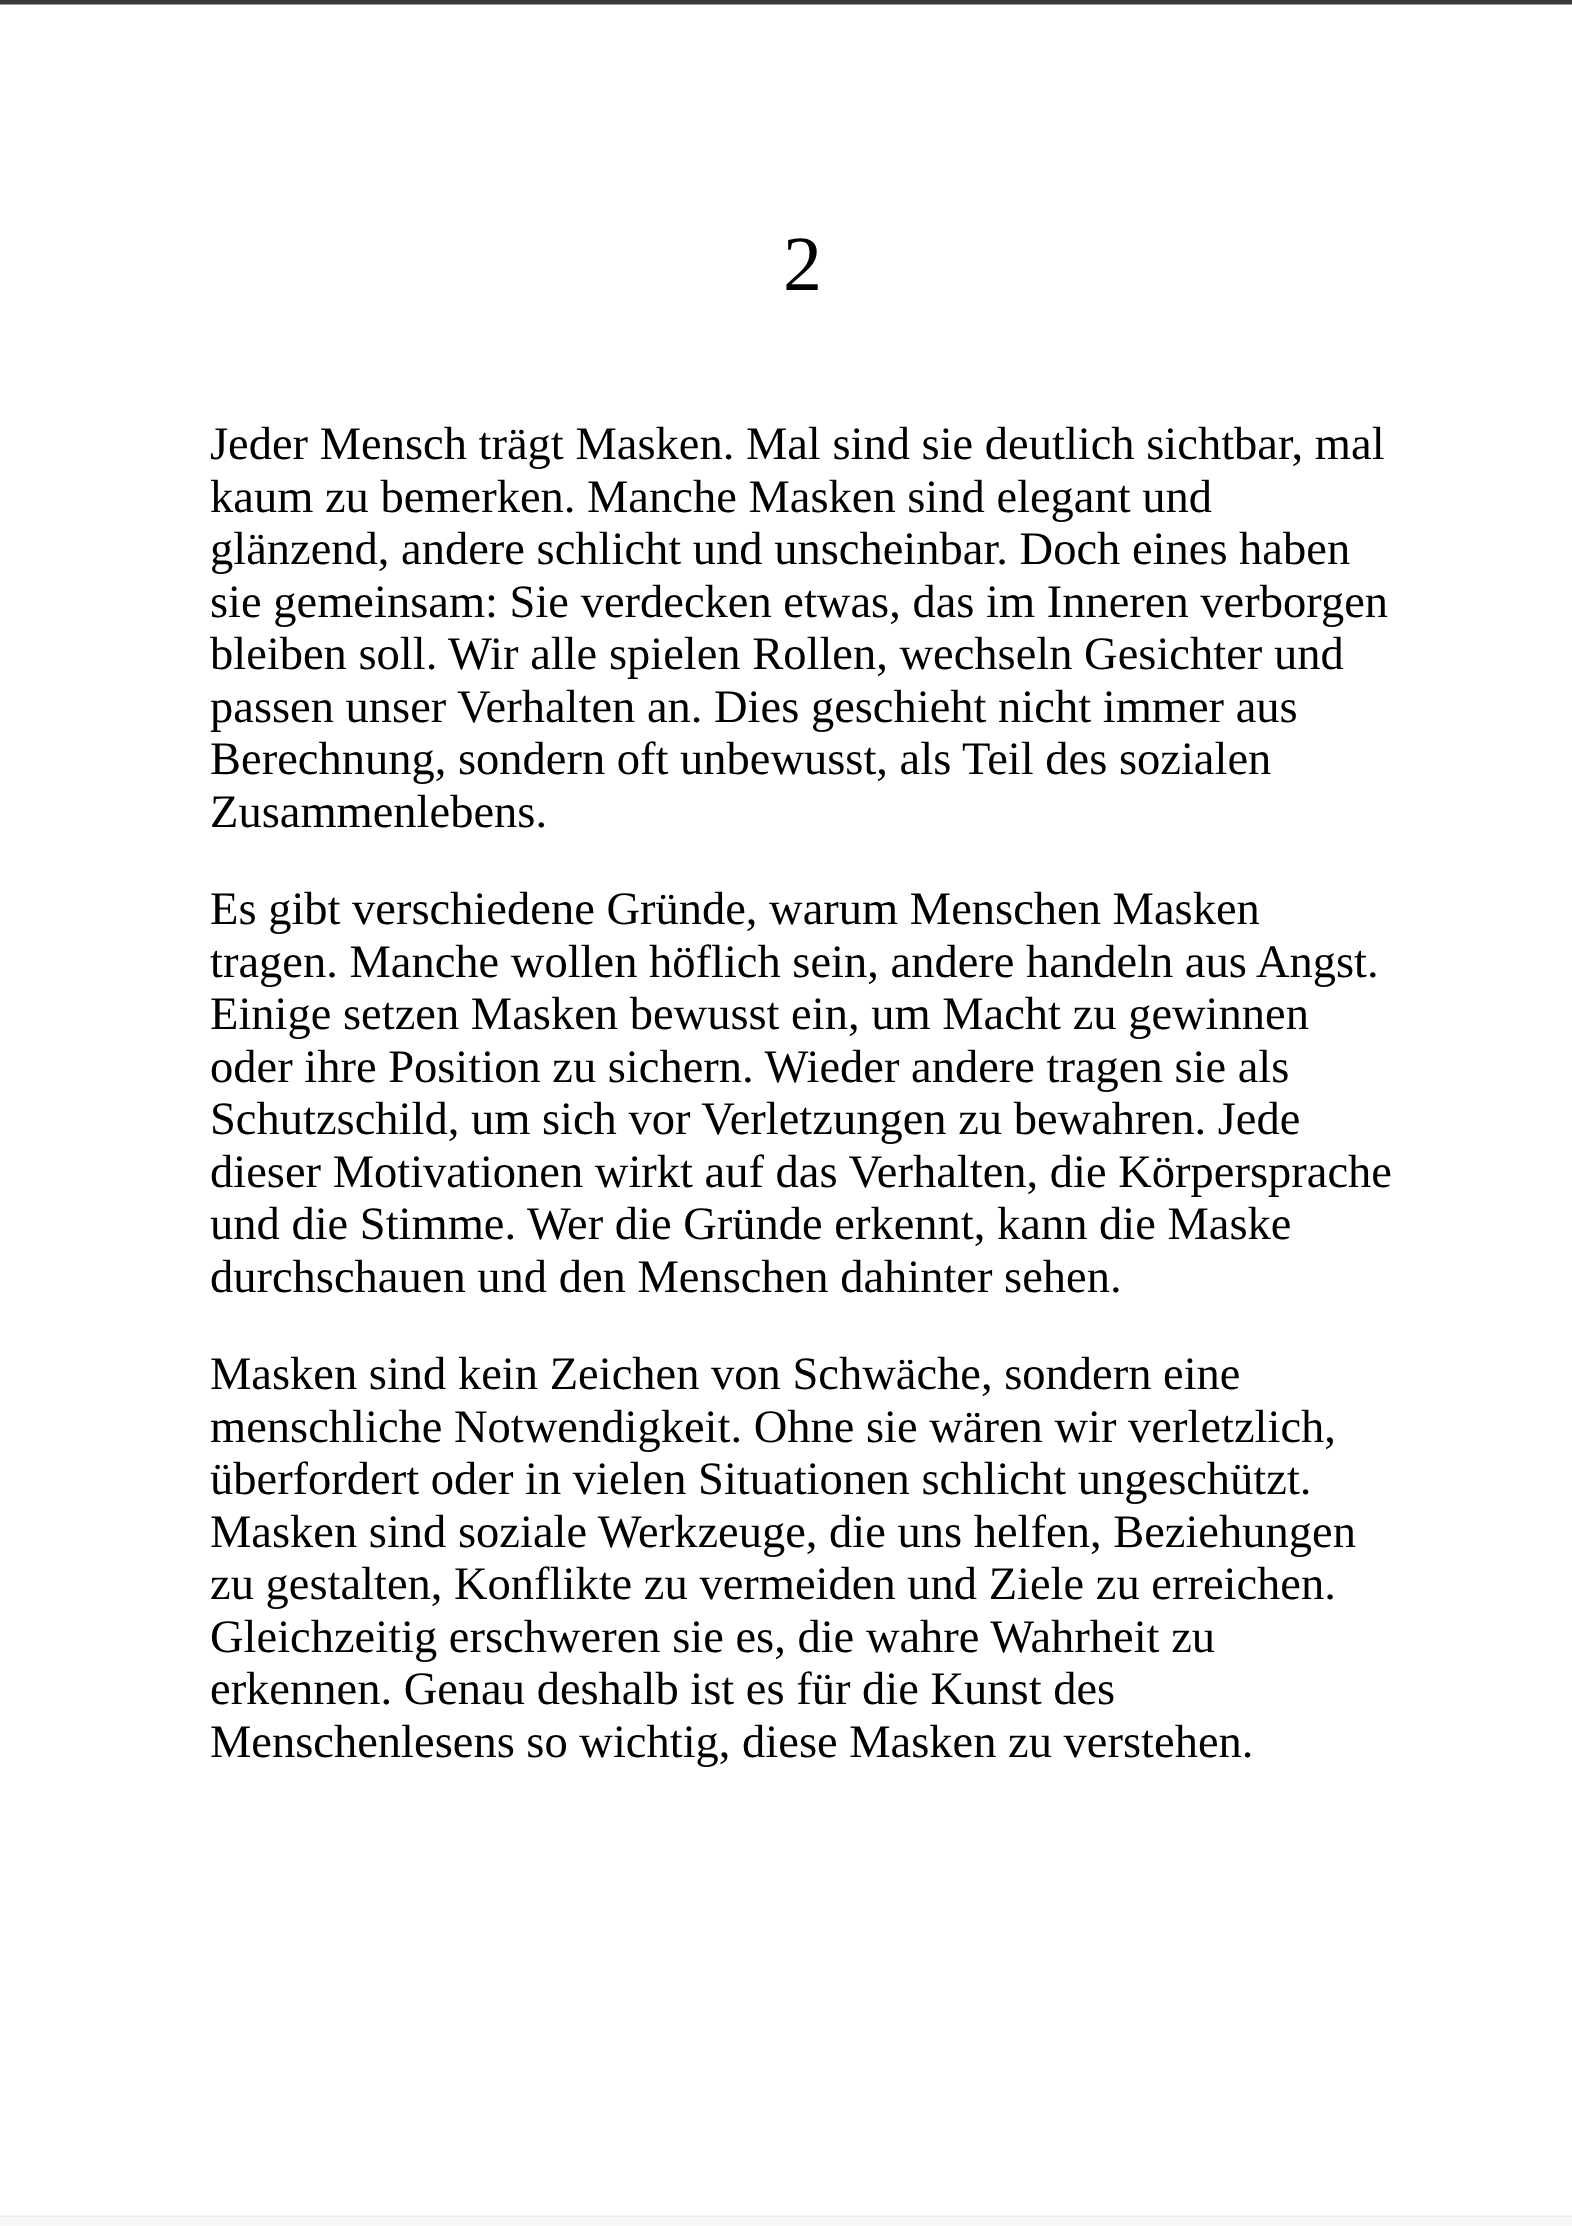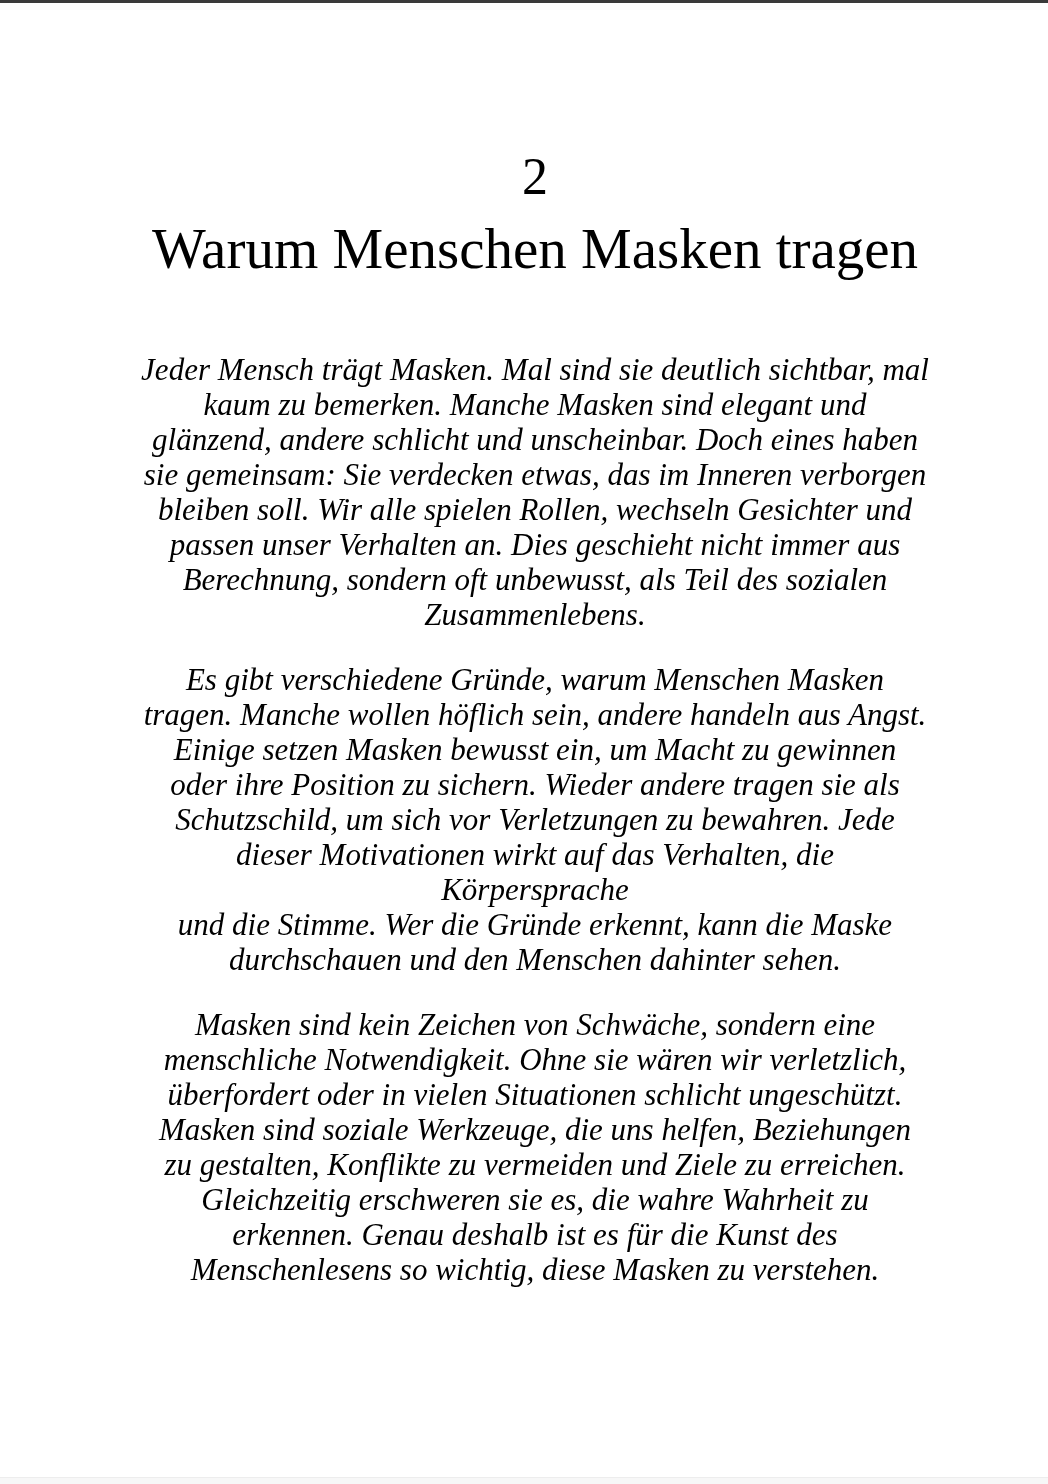--- a/index.html
+++ b/index.html
@@ -41,22 +41,21 @@
     font-size: 57px;
     line-height: 66px;
     text-align: center;
     margin: 8px 0 0 0;
   }
   .body-paragraph {
     font-size: 31px;
     line-height: 35px;
     white-space: pre-line;
     margin: 0 0 30px 0;
-    text-align: center;
-    font-style: italic;
+    text-align: left;
   }
   .body-paragraph.first {
     margin-top: 70px;
   }
   .bottom-edge {
     position: absolute;
     bottom: 0;
     left: 0;
     width: 100%;
     height: 7px;
@@ -67,21 +66,20 @@
 </style>
 </head>
 <body>
 
 <div class="page-root">
   <div class="top-bar"></div>
 
   <main class="content">
     <h1 class="chapter-number">2</h1>
 
-    <h2 class="chapter-title">Warum Menschen Masken tragen</h2>
 
     <p class="body-paragraph first">Jeder Mensch trägt Masken. Mal sind sie deutlich sichtbar, mal
 kaum zu bemerken. Manche Masken sind elegant und
 glänzend, andere schlicht und unscheinbar. Doch eines haben
 sie gemeinsam: Sie verdecken etwas, das im Inneren verborgen
 bleiben soll. Wir alle spielen Rollen, wechseln Gesichter und
 passen unser Verhalten an. Dies geschieht nicht immer aus
 Berechnung, sondern oft unbewusst, als Teil des sozialen
 Zusammenlebens.</p>
 

